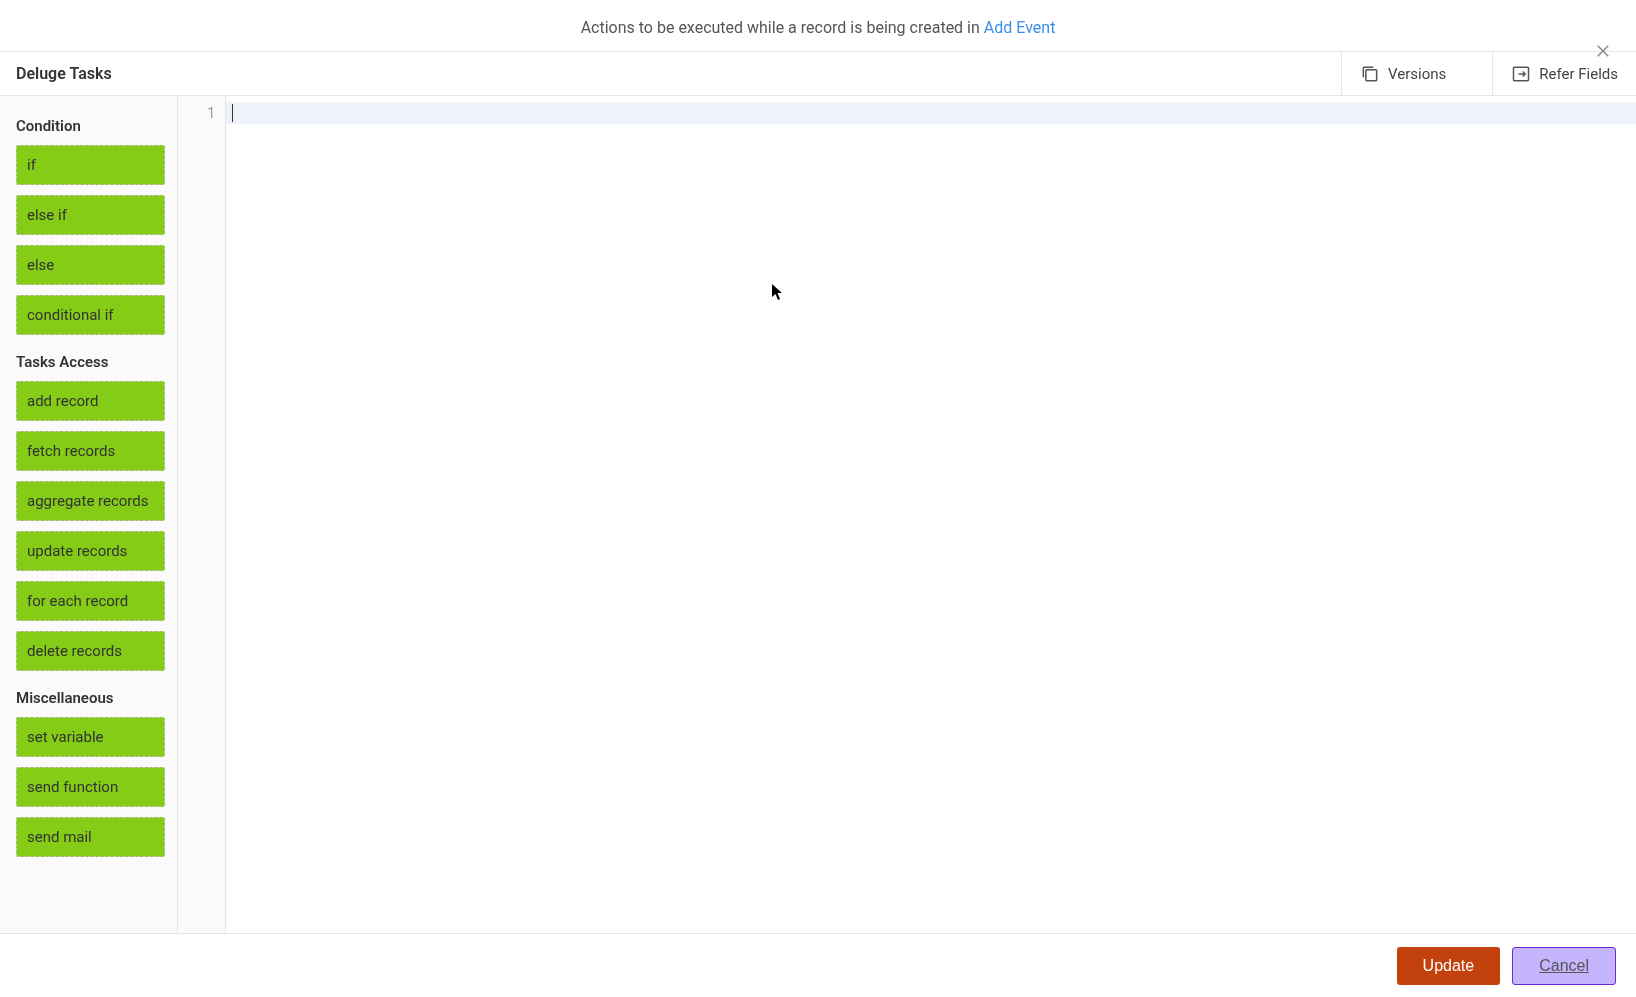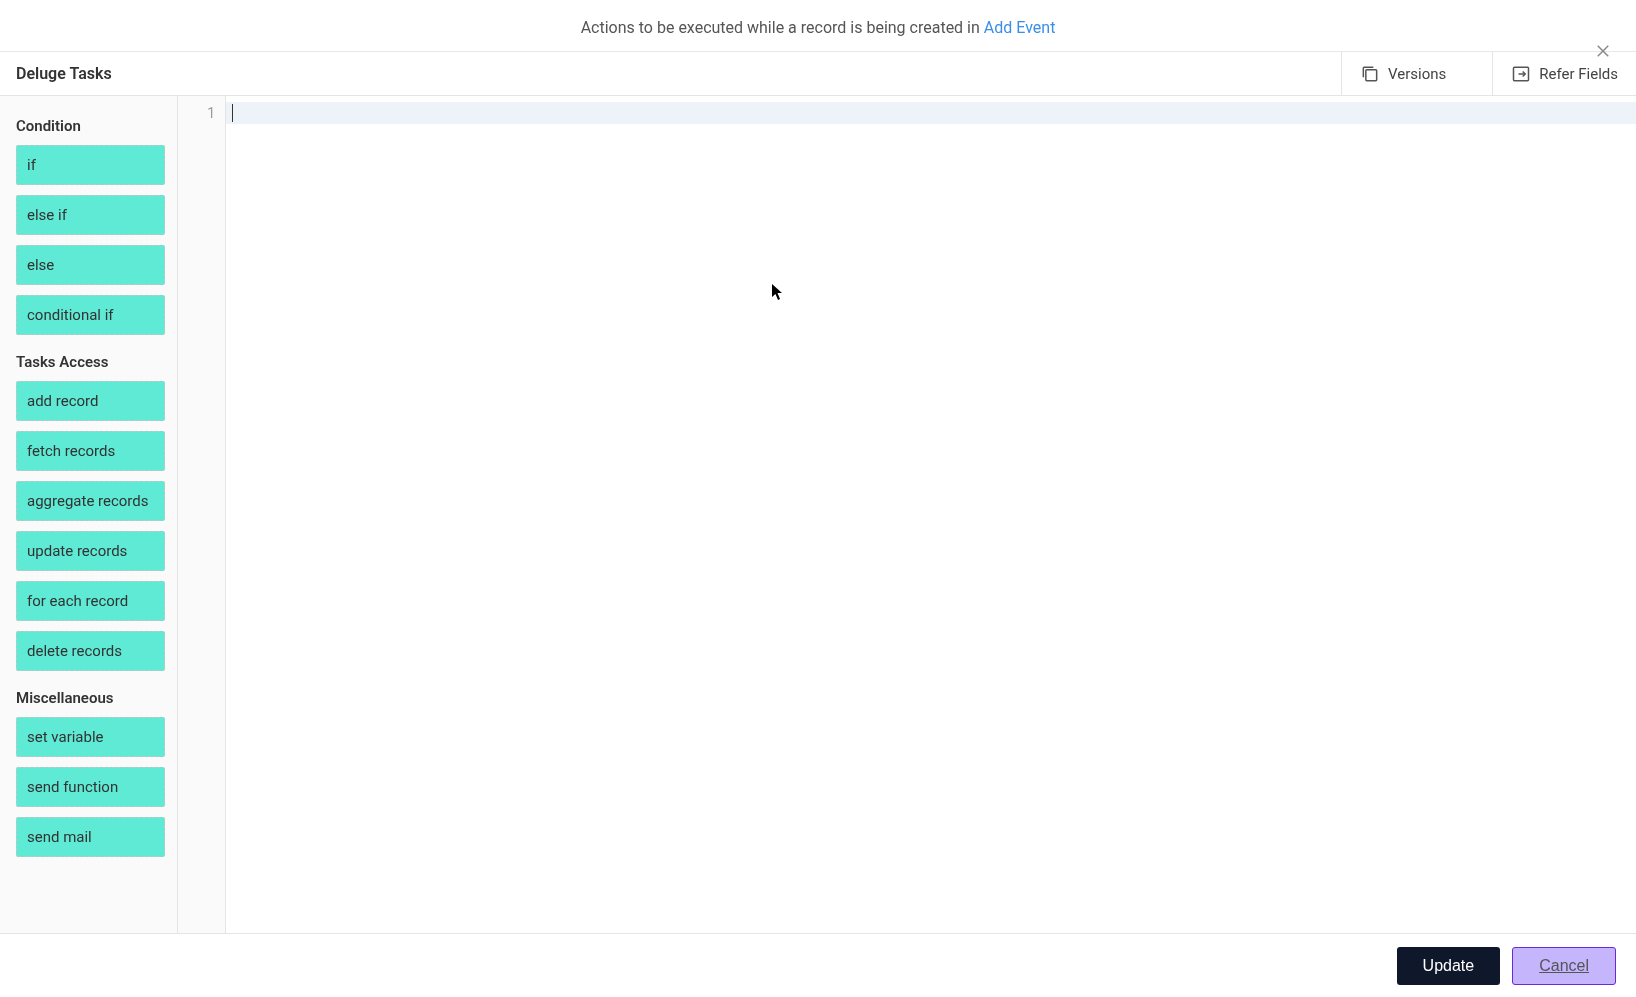--- a/index.html
+++ b/index.html
@@ -137,21 +137,21 @@
     }
     .task-group-title {
       font-size: 15px;
       font-weight: 600;
       color: #333;
       margin-bottom: 10px;
       margin-top: 6px;
     }
     .task-item {
       border: 1px dashed #c5c5c5;
-      background: #5eead4;
+      background: #84cc16;
       padding: 10px 10px;
       font-size: 15px;
       color: #333;
       margin-bottom: 10px;
       cursor: grab;
       border-radius: 2px;
     }
     .editor-area {
       flex: 1;
       display: flex;
@@ -212,21 +212,21 @@
       height: 38px;
       padding: 0 26px;
       font-size: 16px;
       border-radius: 3px;
       cursor: pointer;
       display: inline-flex;
       align-items: center;
       justify-content: center;
     }
     .btn-primary {
-      background: #0f172a;
+      background: #c2410c;
       color: #fff;
       border: none;
     }
     .btn-secondary {
       background: #c4b5fd;
       color: #555;
       border: 1px solid #6d28d9;
       text-decoration: underline;
     }
   </style>

